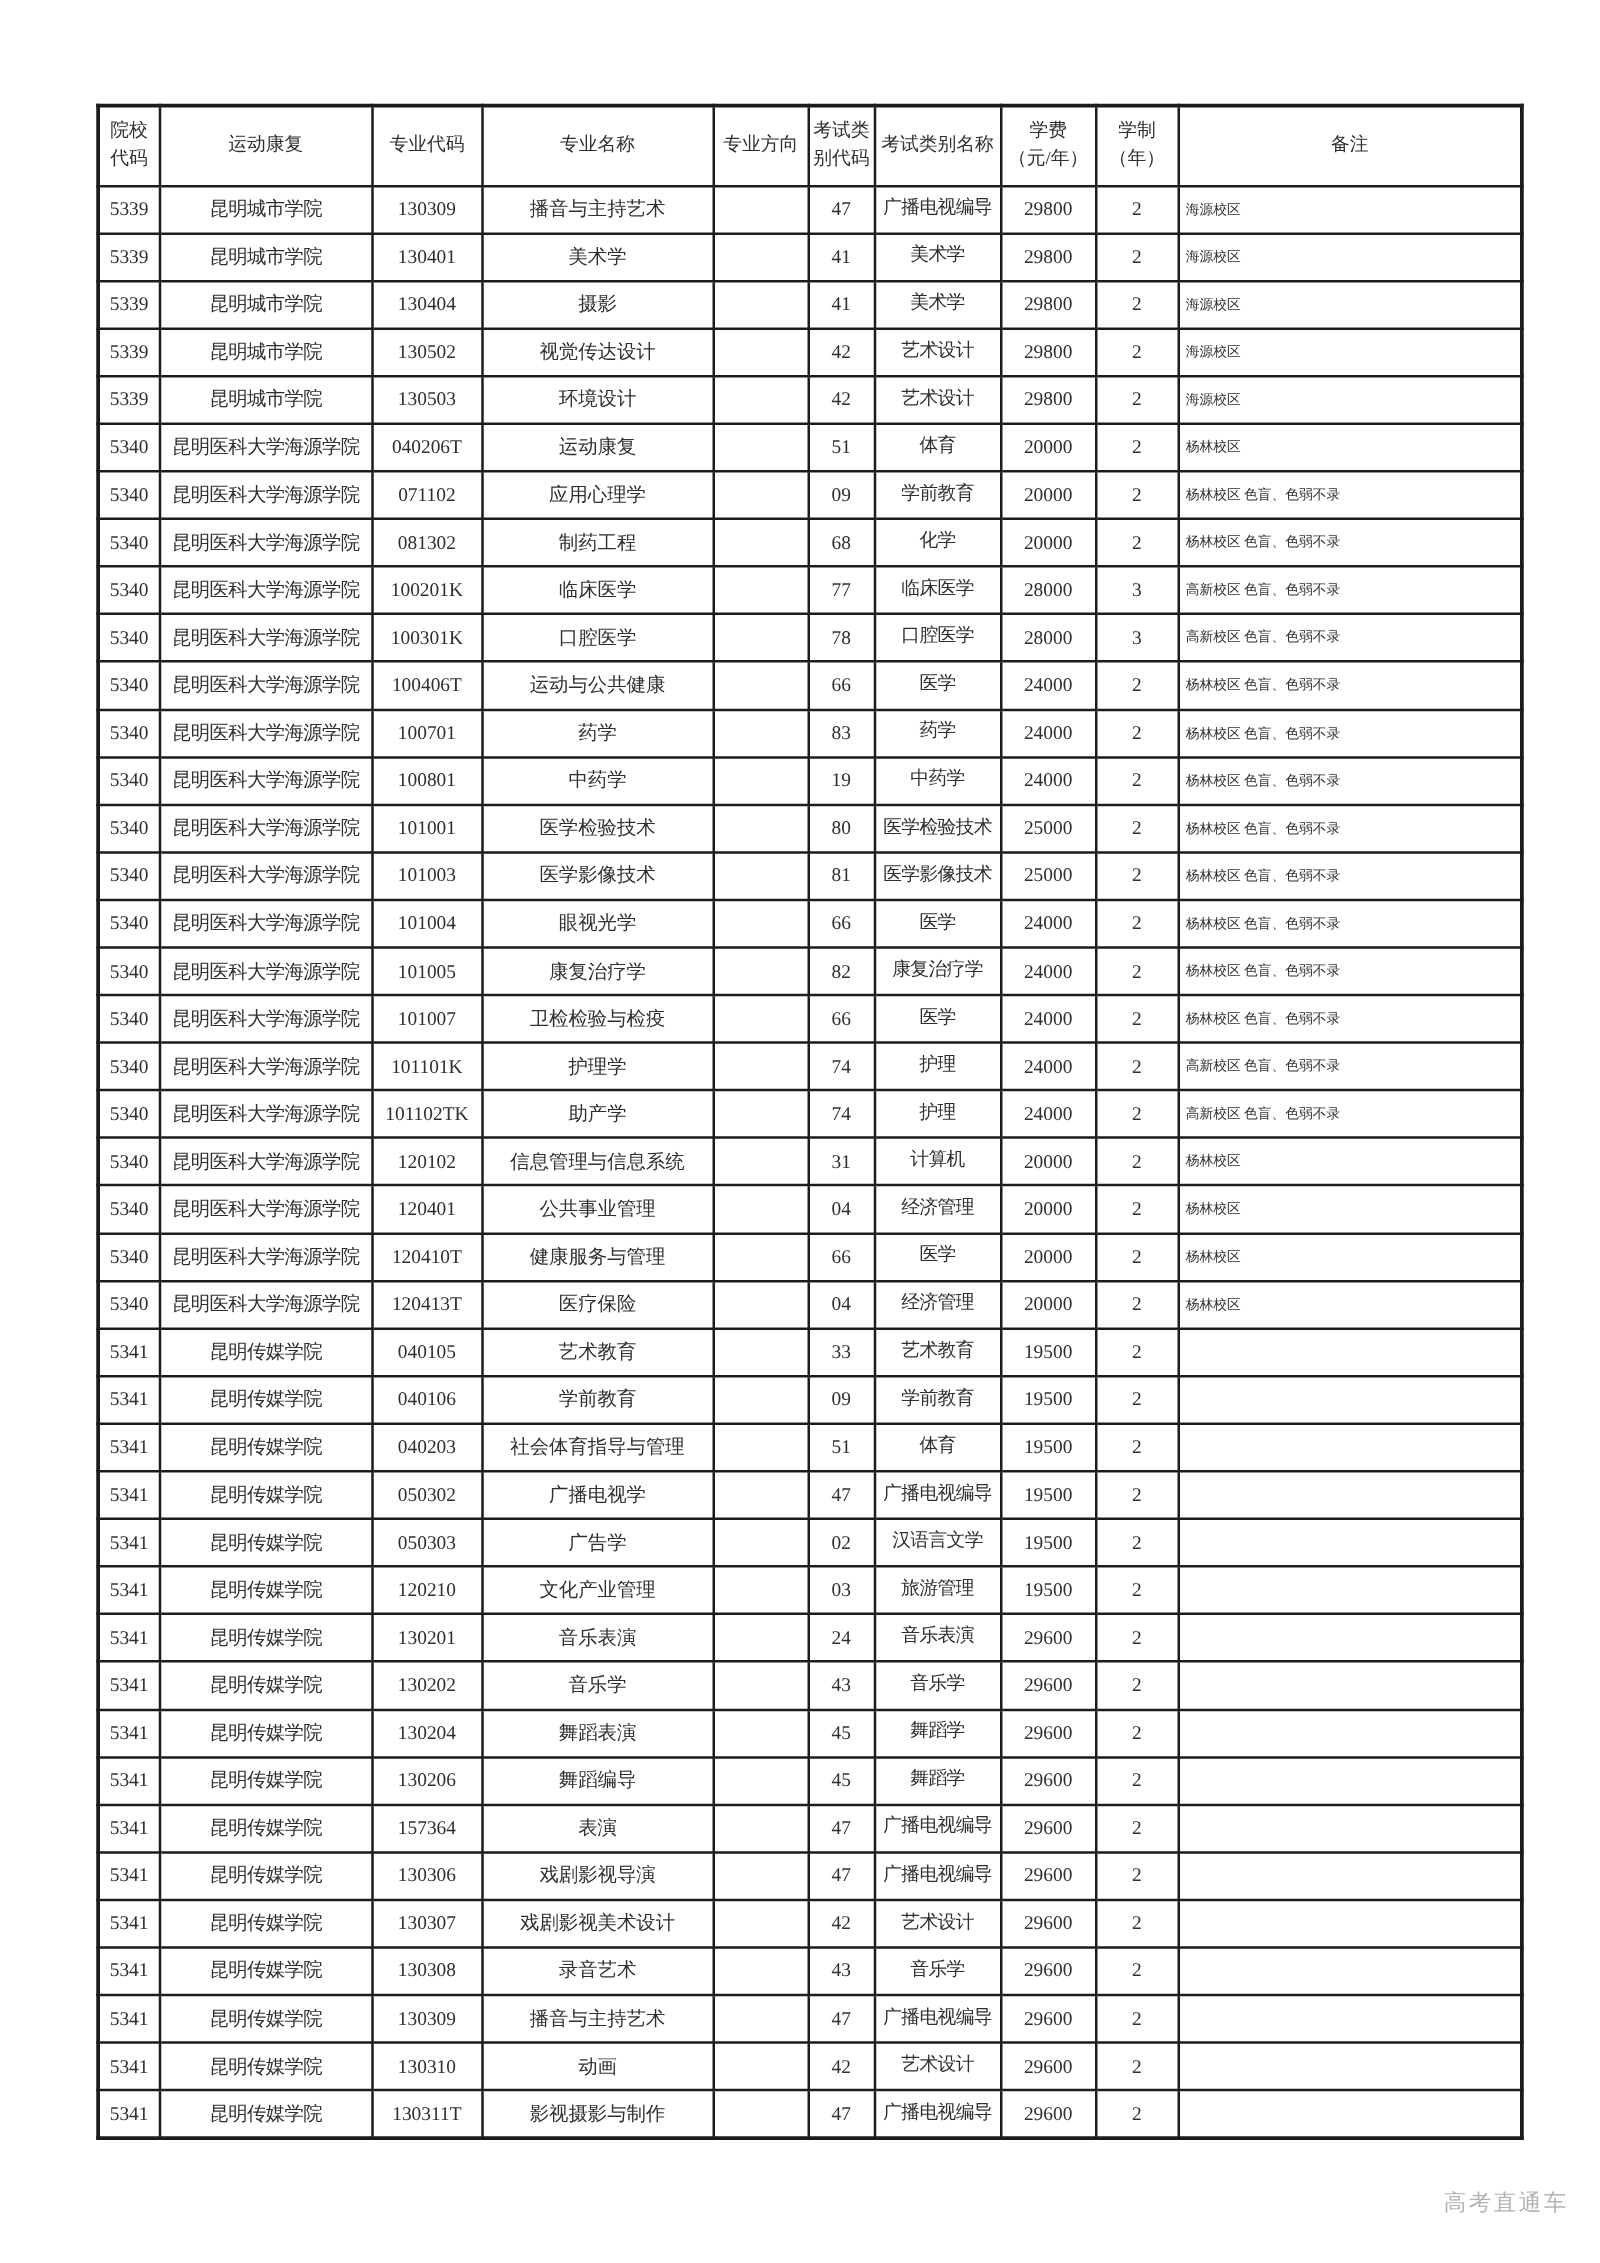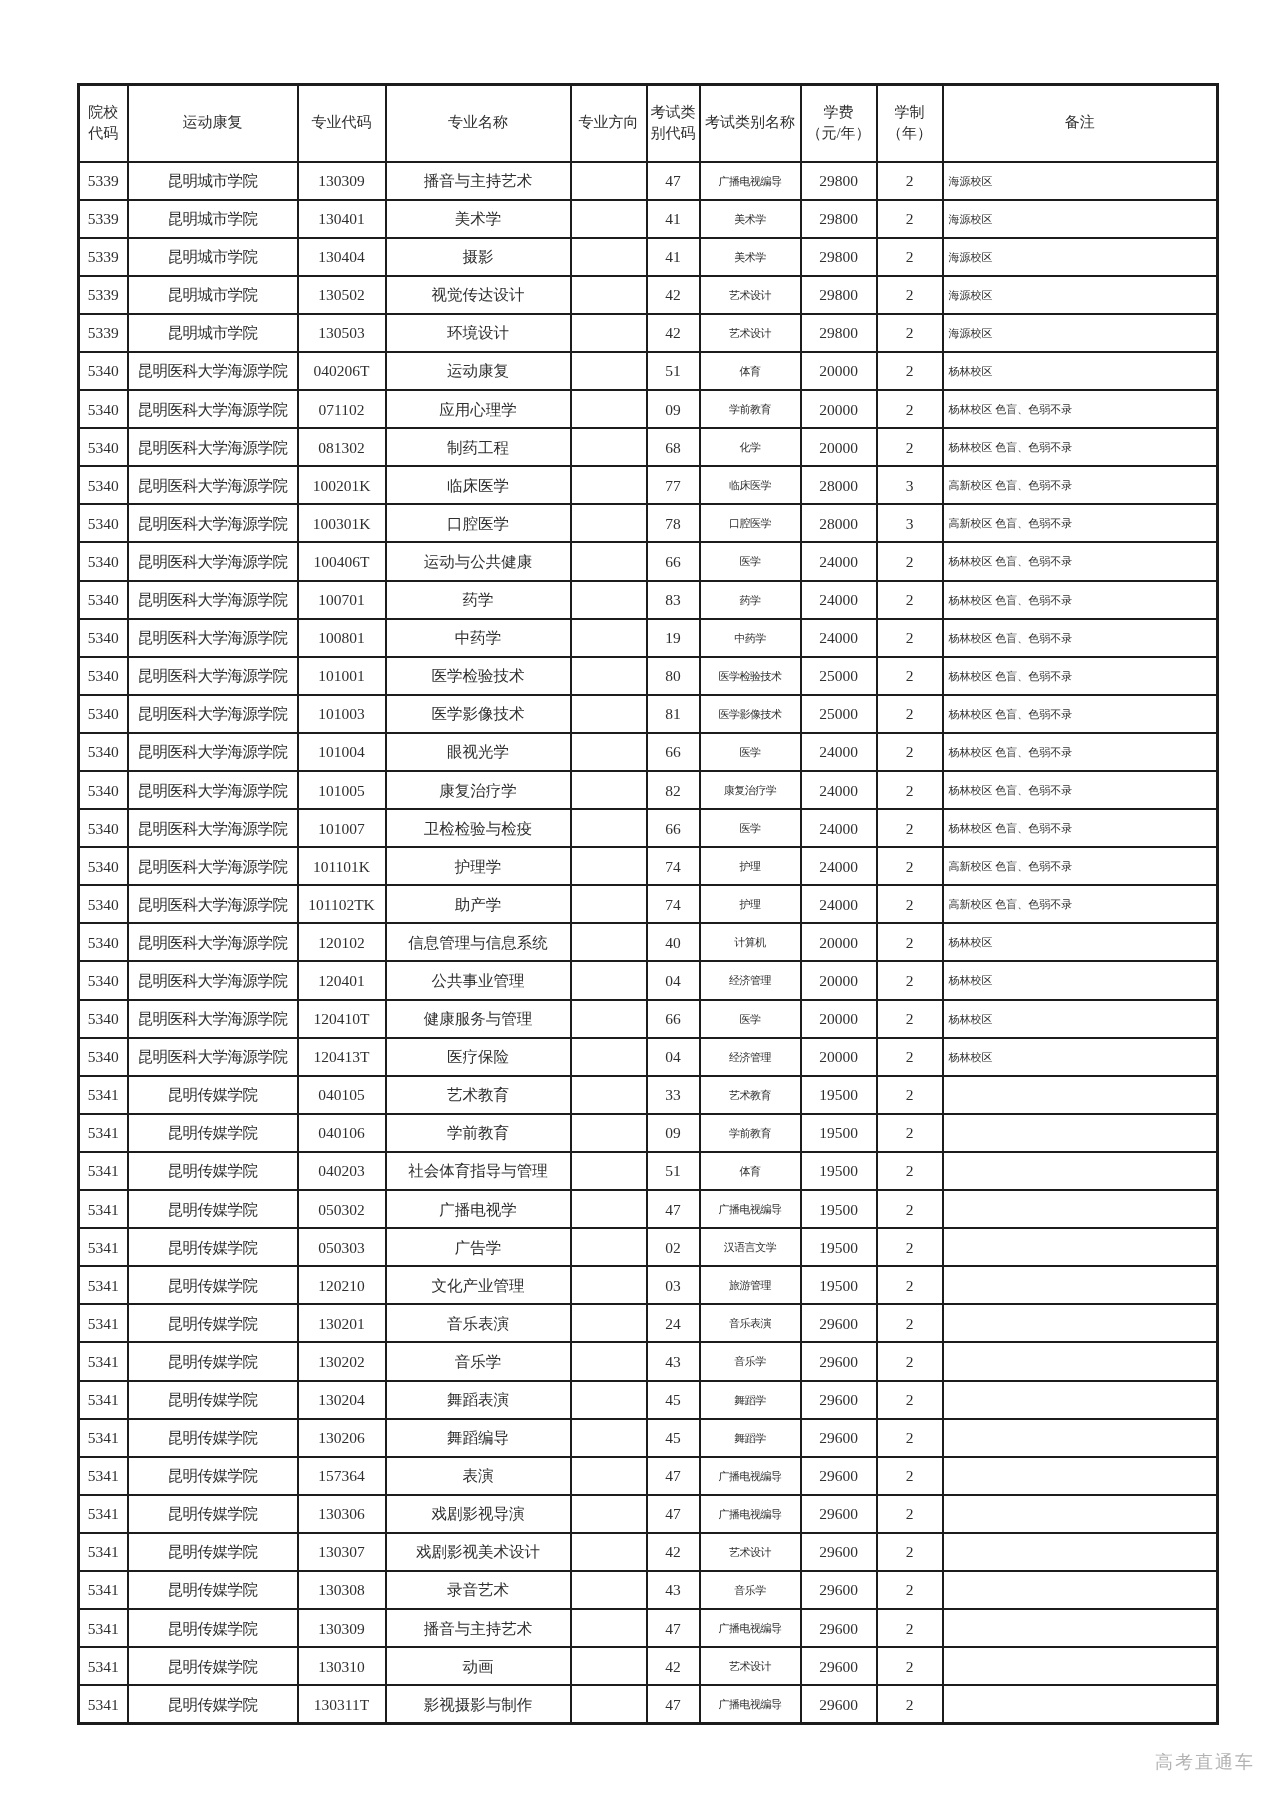--- a/index.html
+++ b/index.html
@@ -21,35 +21,35 @@
     border-collapse:collapse;table-layout:fixed;
     width:1139px;
     border:3px solid var(--border);
   }
   th,td{
     border:2px solid var(--border);
     padding:0;
     overflow:hidden;
     vertical-align:middle;
   }
-  thead tr{height:77px;}
+  thead tr{height:64px;}
   tbody tr{height:38.1px;}
   th{
     font-size:15px;font-weight:normal;
     text-align:center;
     white-space:pre-line;
     line-height:1.45;
   }
   td{
     font-size:15.5px;
     text-align:center;
     white-space:nowrap;
     line-height:1.1;
   }
-  td.c-exam-name{font-size:11px;letter-spacing:-0.5px;}
+  td.c-exam-name{font-size:15px;letter-spacing:-0.5px;font-family:Liberation Mono, monospace;}
   td.c-remark{
     text-align:left;
     padding-left:5px;
     font-size:11px;
   }
   td.c-college{letter-spacing:-0.5px;}
   .watermark{
     position:absolute;
     right:25px;top:1750px;
     font-size:18px;
@@ -334,21 +334,21 @@
     <td class="c-tuition">24000</td>
     <td class="c-years">2</td>
     <td class="c-remark">高新校区 色盲、色弱不录</td>
   </tr>
         <tr>
     <td class="c-code">5340</td>
     <td class="c-college">昆明医科大学海源学院</td>
     <td class="c-major-code">120102</td>
     <td class="c-major-name">信息管理与信息系统</td>
     <td class="c-direction"></td>
-    <td class="c-exam-code">40</td>
+    <td class="c-exam-code">31</td>
     <td class="c-exam-name">计算机</td>
     <td class="c-tuition">20000</td>
     <td class="c-years">2</td>
     <td class="c-remark">杨林校区</td>
   </tr>
         <tr>
     <td class="c-code">5340</td>
     <td class="c-college">昆明医科大学海源学院</td>
     <td class="c-major-code">120401</td>
     <td class="c-major-name">公共事业管理</td>

